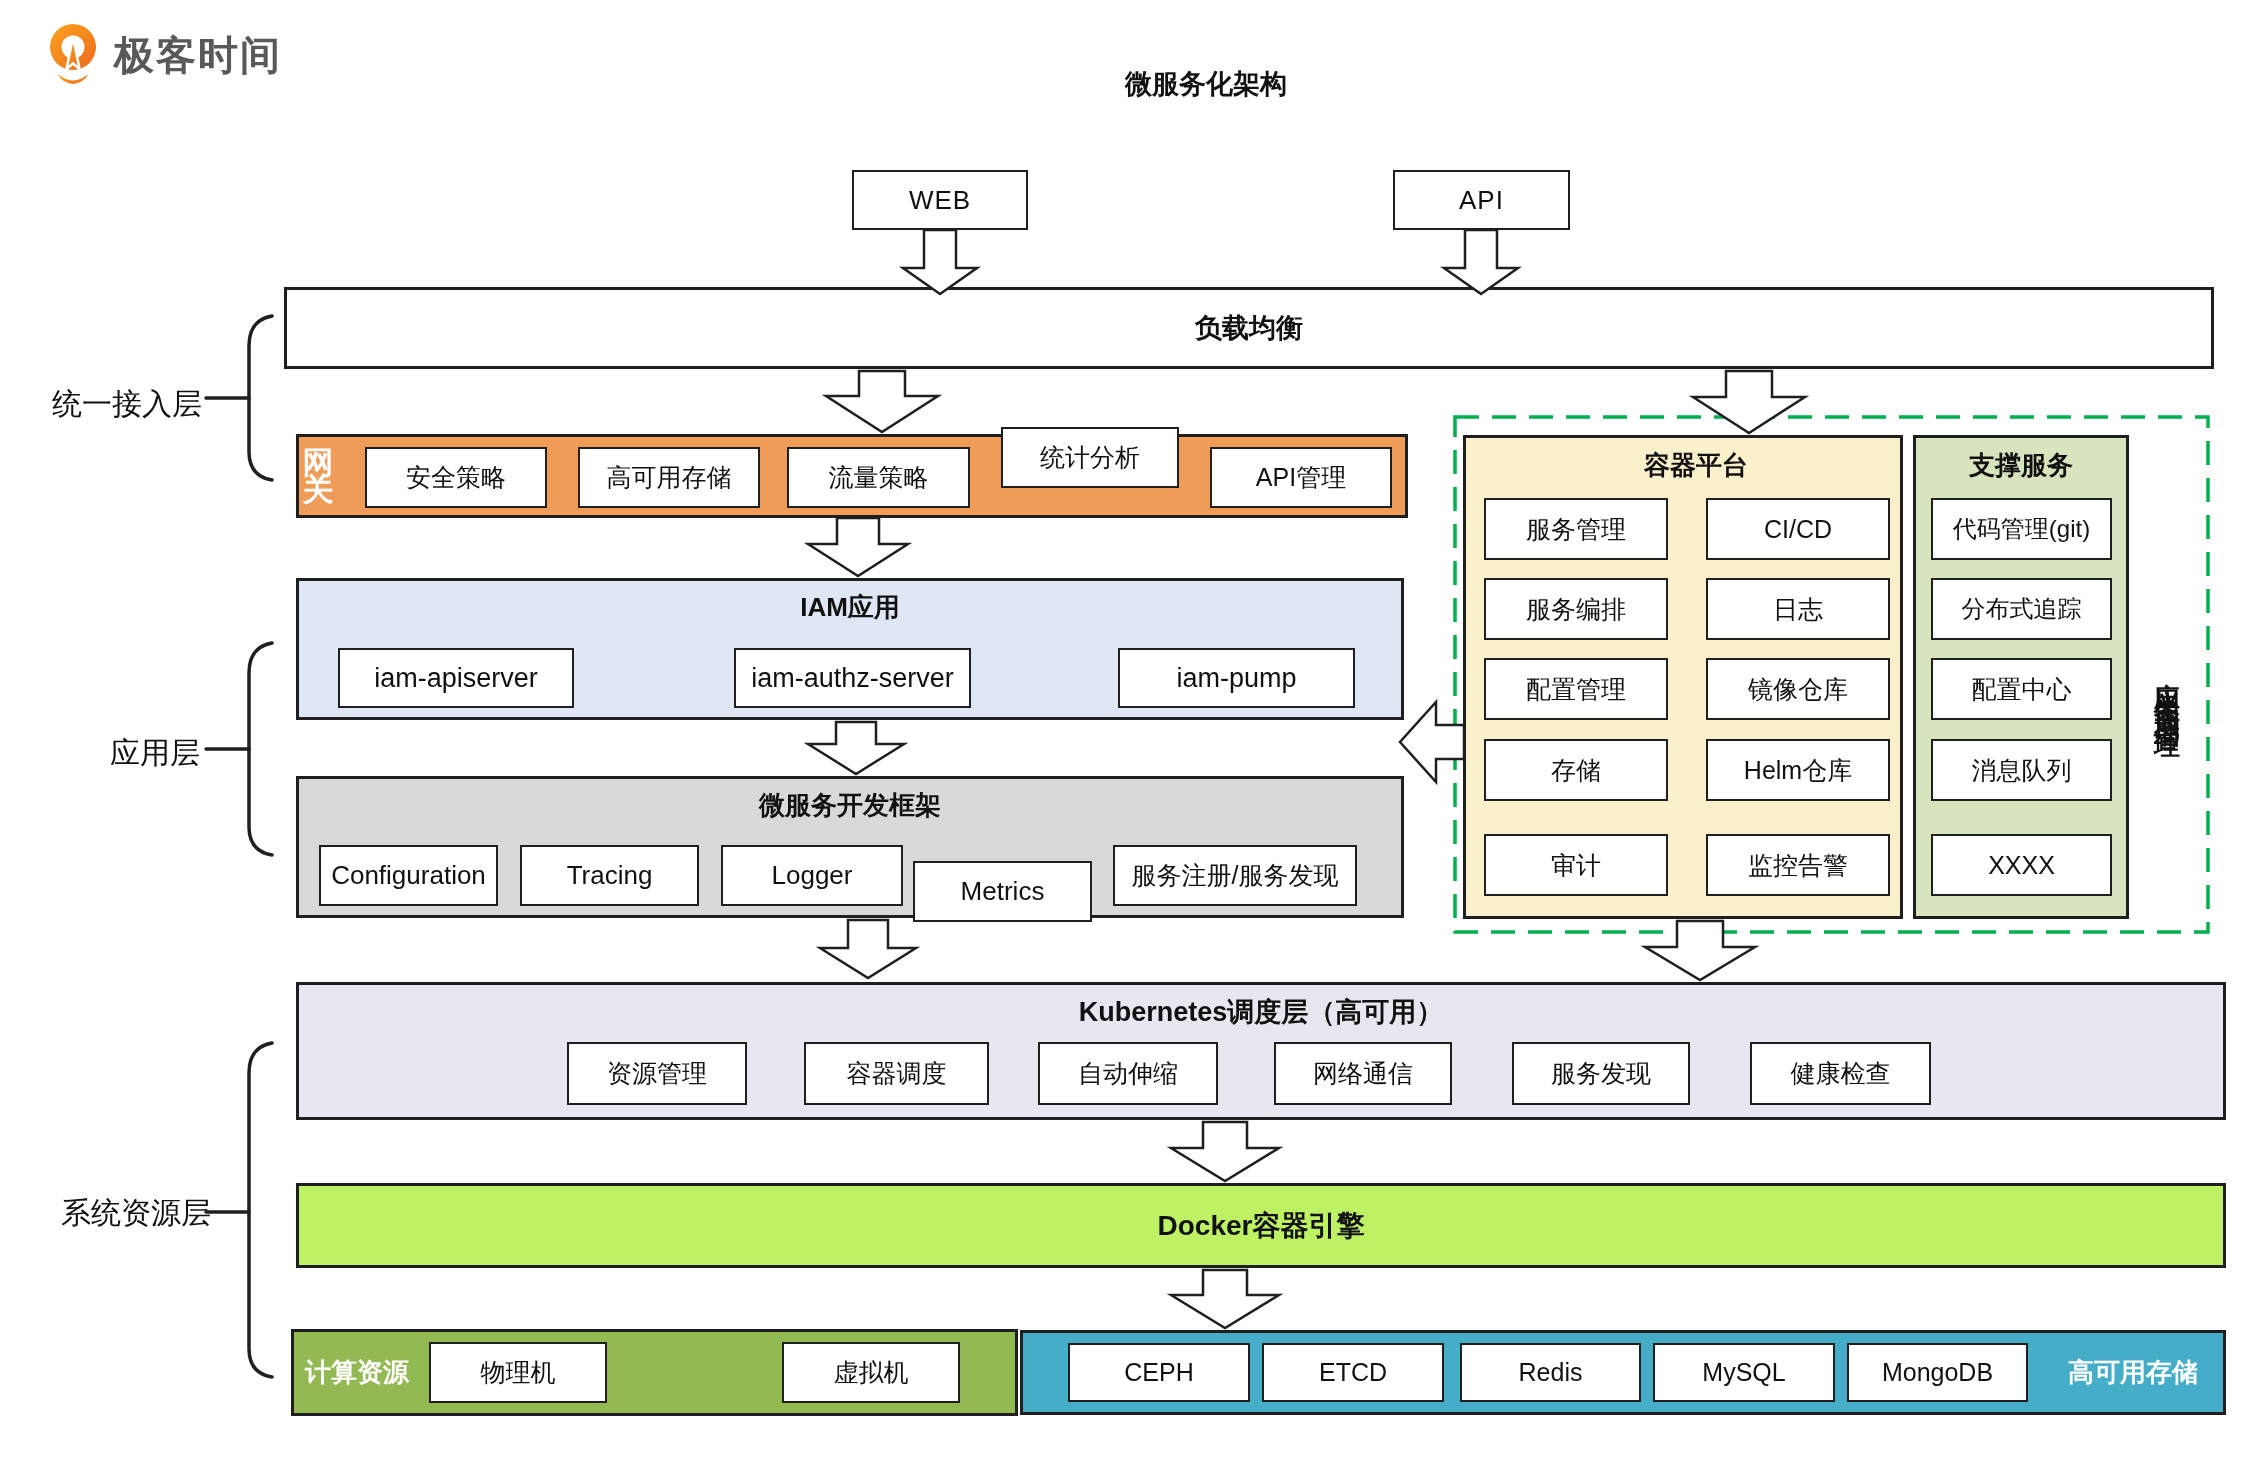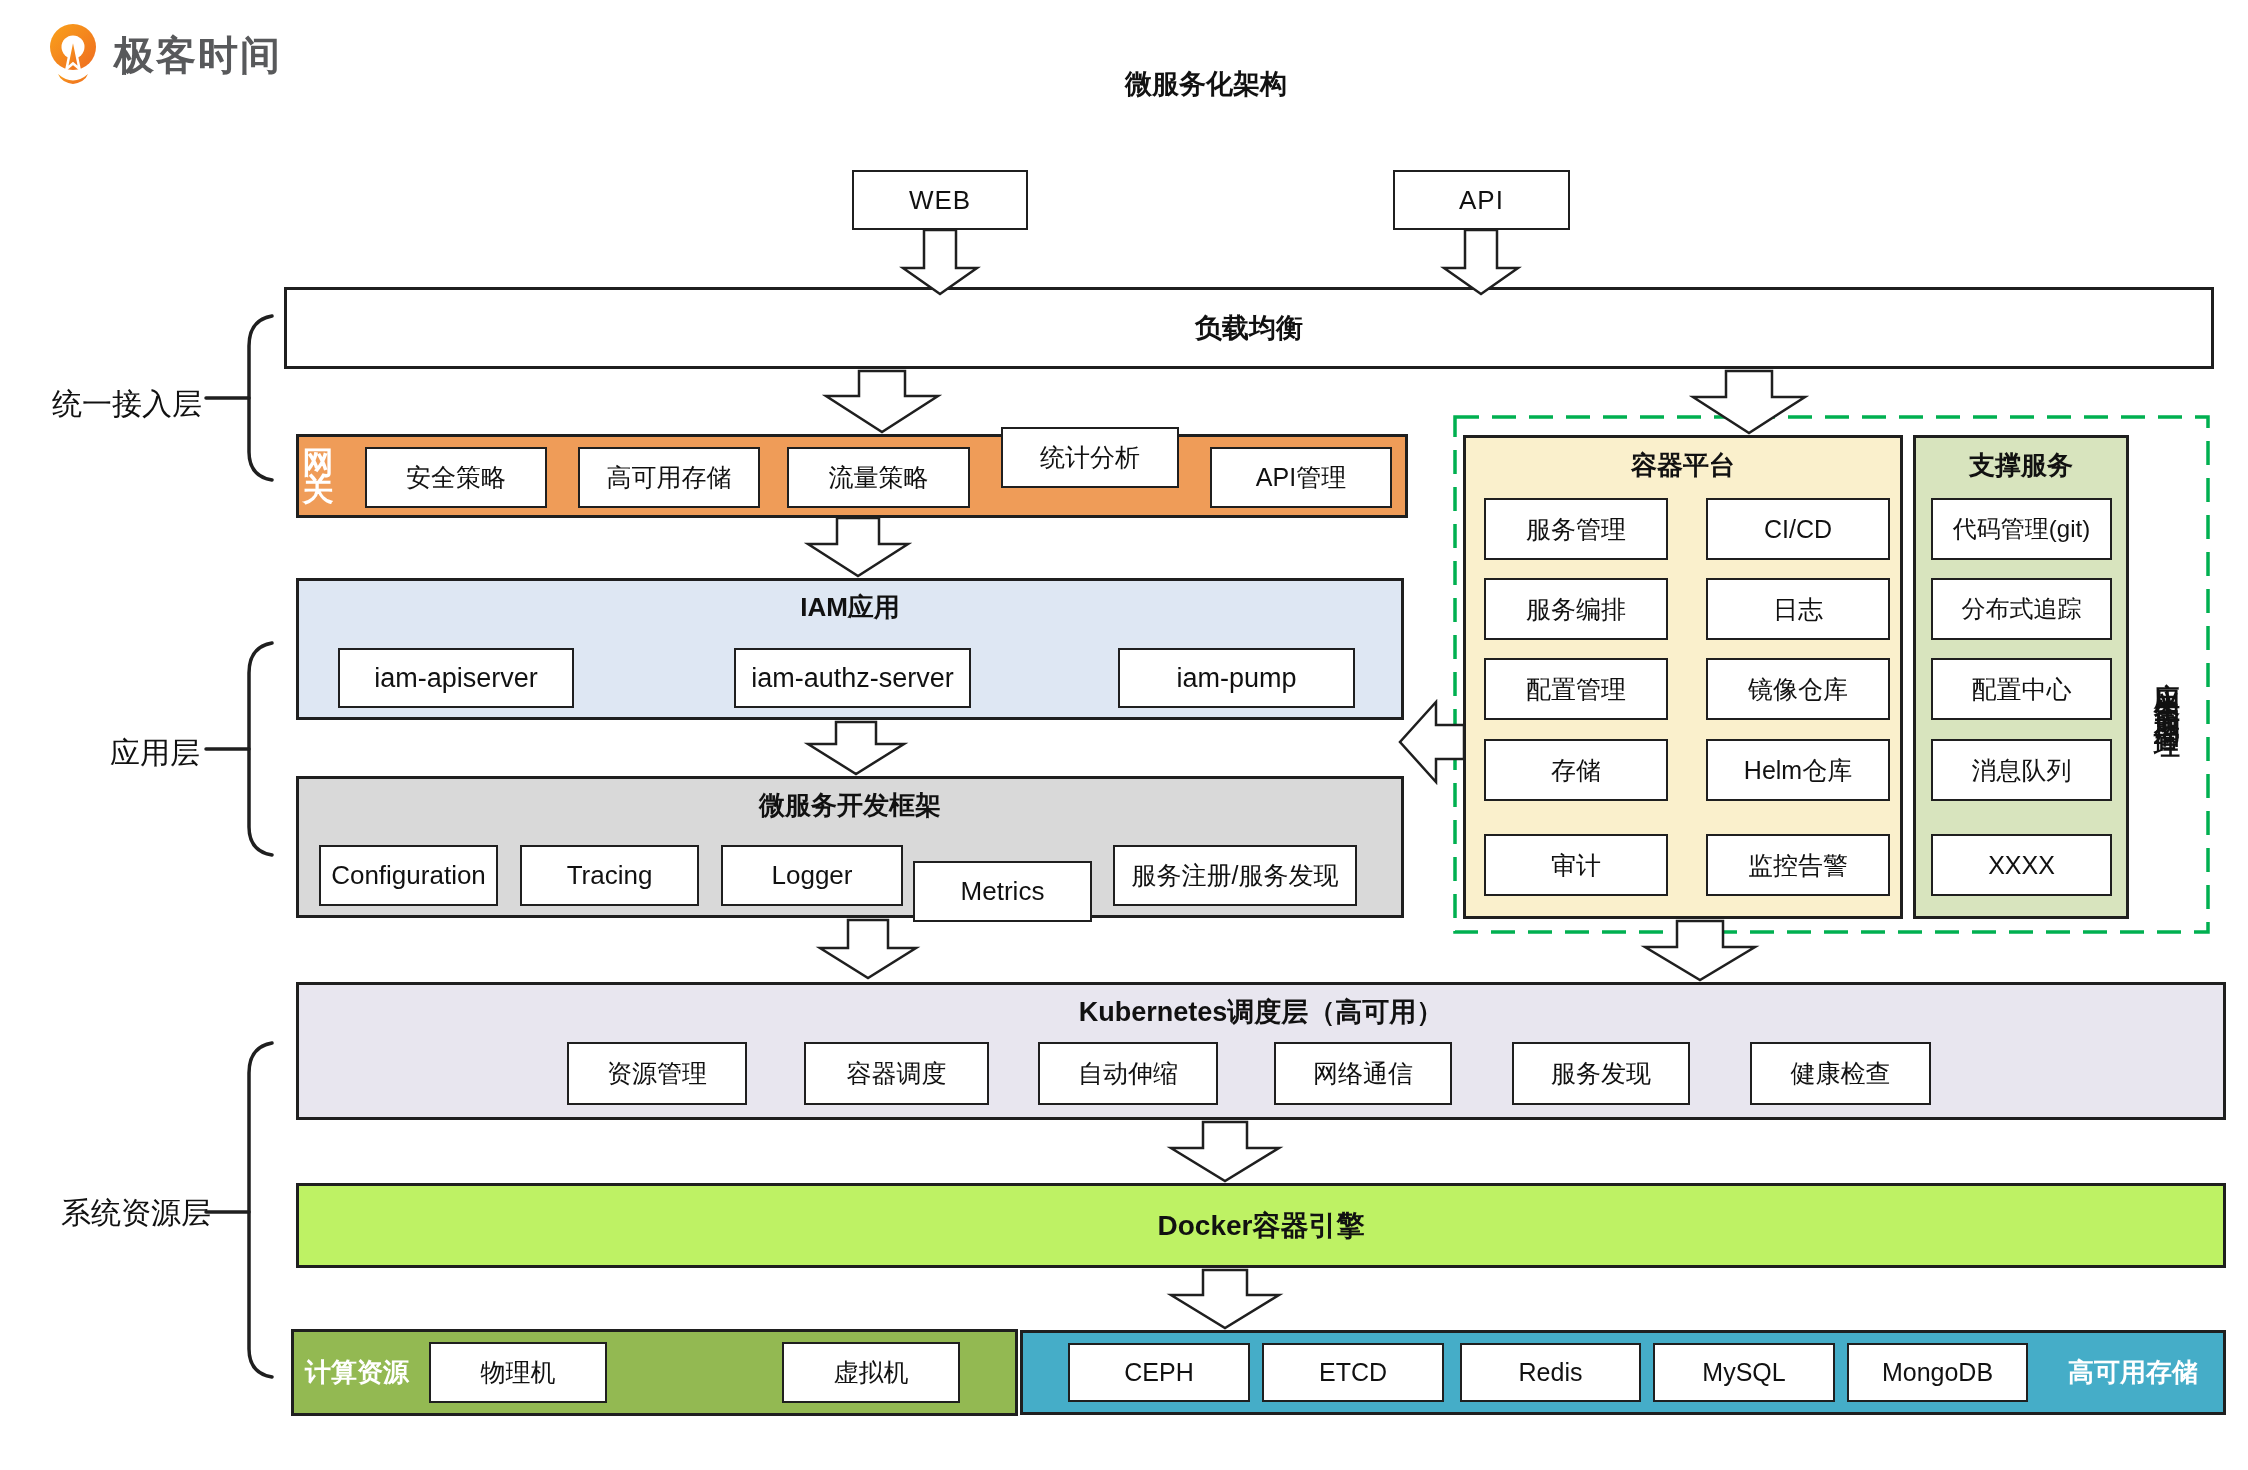--- a/index.html
+++ b/index.html
@@ -65,21 +65,21 @@
 
   <div class="bar" style="left:296px;top:776px;width:1108px;height:142px;background:#D9D9D9;"></div>
   <div class="bartitle" style="left:296px;top:788px;width:1108px;font-size:26px;">微服务开发框架</div>
   <div class="wbox" style="left:319px;top:845px;width:179px;height:61px;font-size:26px;">Configuration</div>
   <div class="wbox" style="left:520px;top:845px;width:179px;height:61px;font-size:26px;">Tracing</div>
   <div class="wbox" style="left:721px;top:845px;width:182px;height:61px;font-size:26px;">Logger</div>
   <div class="wbox" style="left:913px;top:845px;width:179px;height:61px;font-size:26px;margin-top:16px;">Metrics</div>
   <div class="wbox" style="left:1113px;top:845px;width:244px;height:61px;">服务注册/服务发现</div>
 
   <div class="bar" style="left:1463px;top:435px;width:440px;height:484px;background:#FAF0CC;"></div>
-  <div class="bartitle" style="left:1463px;top:448px;width:440px;font-size:26px;">容器平台</div>
+  <div class="bartitle" style="left:1463px;top:448px;width:440px;font-size:26px;padding-left:13px;">容器平台</div>
   <div class="wbox" style="left:1484px;top:498px;width:184px;height:62px;">服务管理</div>
   <div class="wbox" style="left:1484px;top:578px;width:184px;height:62px;">服务编排</div>
   <div class="wbox" style="left:1484px;top:658px;width:184px;height:62px;">配置管理</div>
   <div class="wbox" style="left:1484px;top:739px;width:184px;height:62px;">存储</div>
   <div class="wbox" style="left:1484px;top:834px;width:184px;height:62px;">审计</div>
   <div class="wbox" style="left:1706px;top:498px;width:184px;height:62px;">CI/CD</div>
   <div class="wbox" style="left:1706px;top:578px;width:184px;height:62px;">日志</div>
   <div class="wbox" style="left:1706px;top:658px;width:184px;height:62px;">镜像仓库</div>
   <div class="wbox" style="left:1706px;top:739px;width:184px;height:62px;">Helm仓库</div>
   <div class="wbox" style="left:1706px;top:834px;width:184px;height:62px;">监控告警</div>

